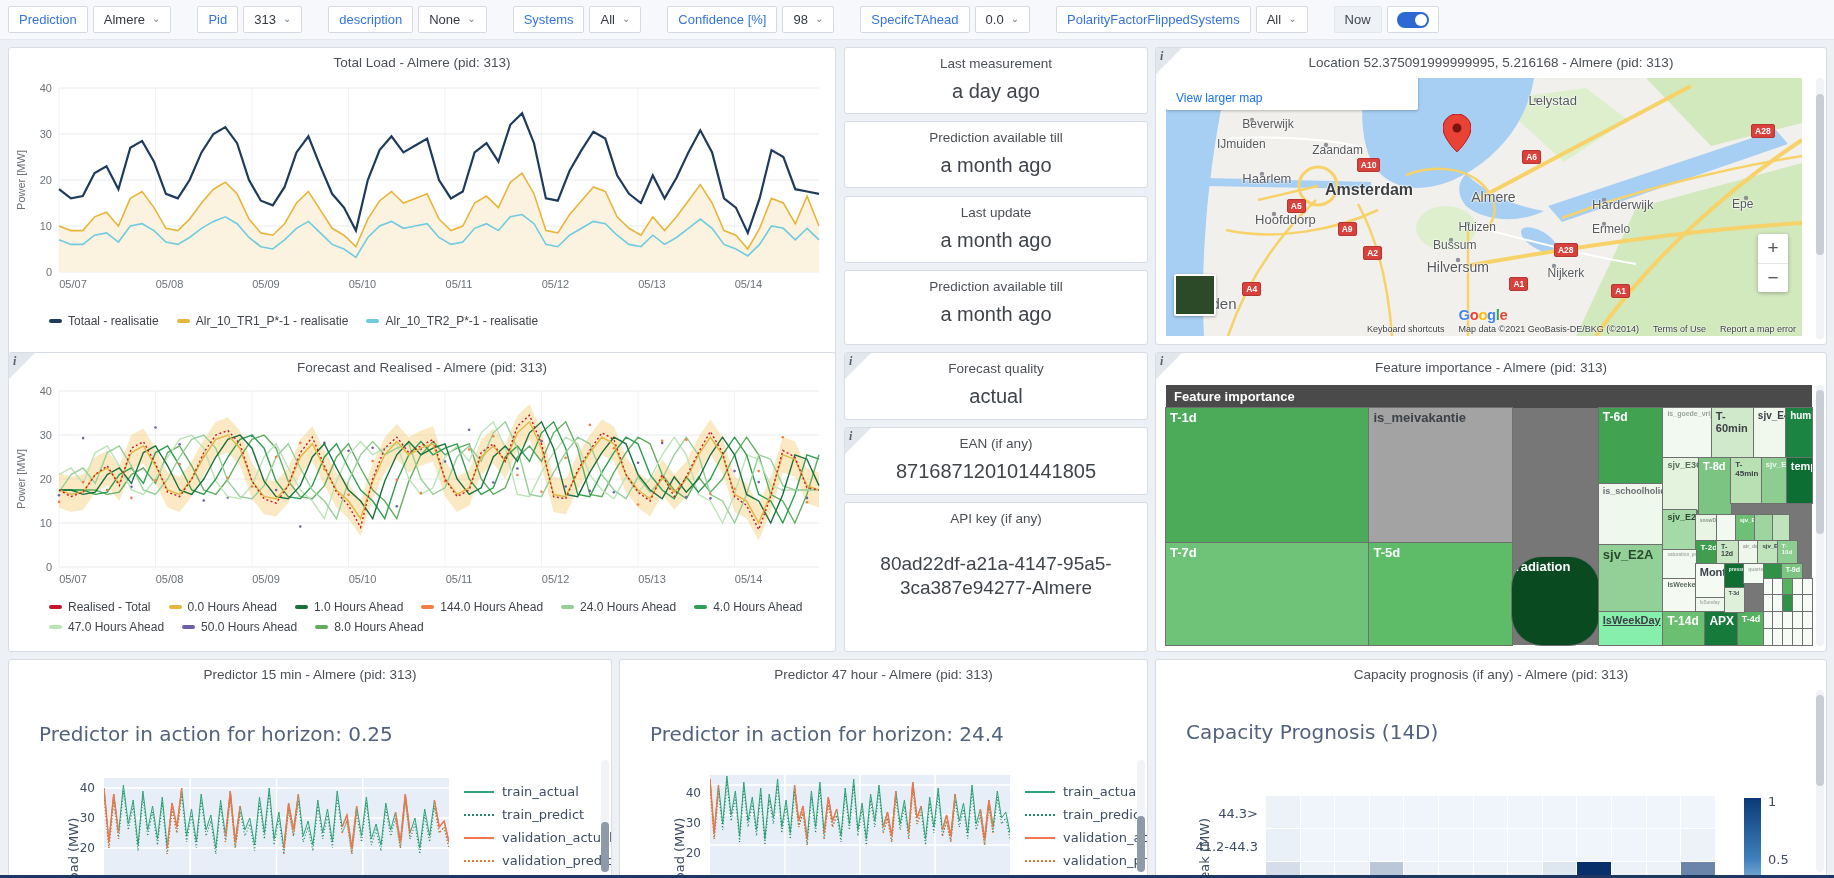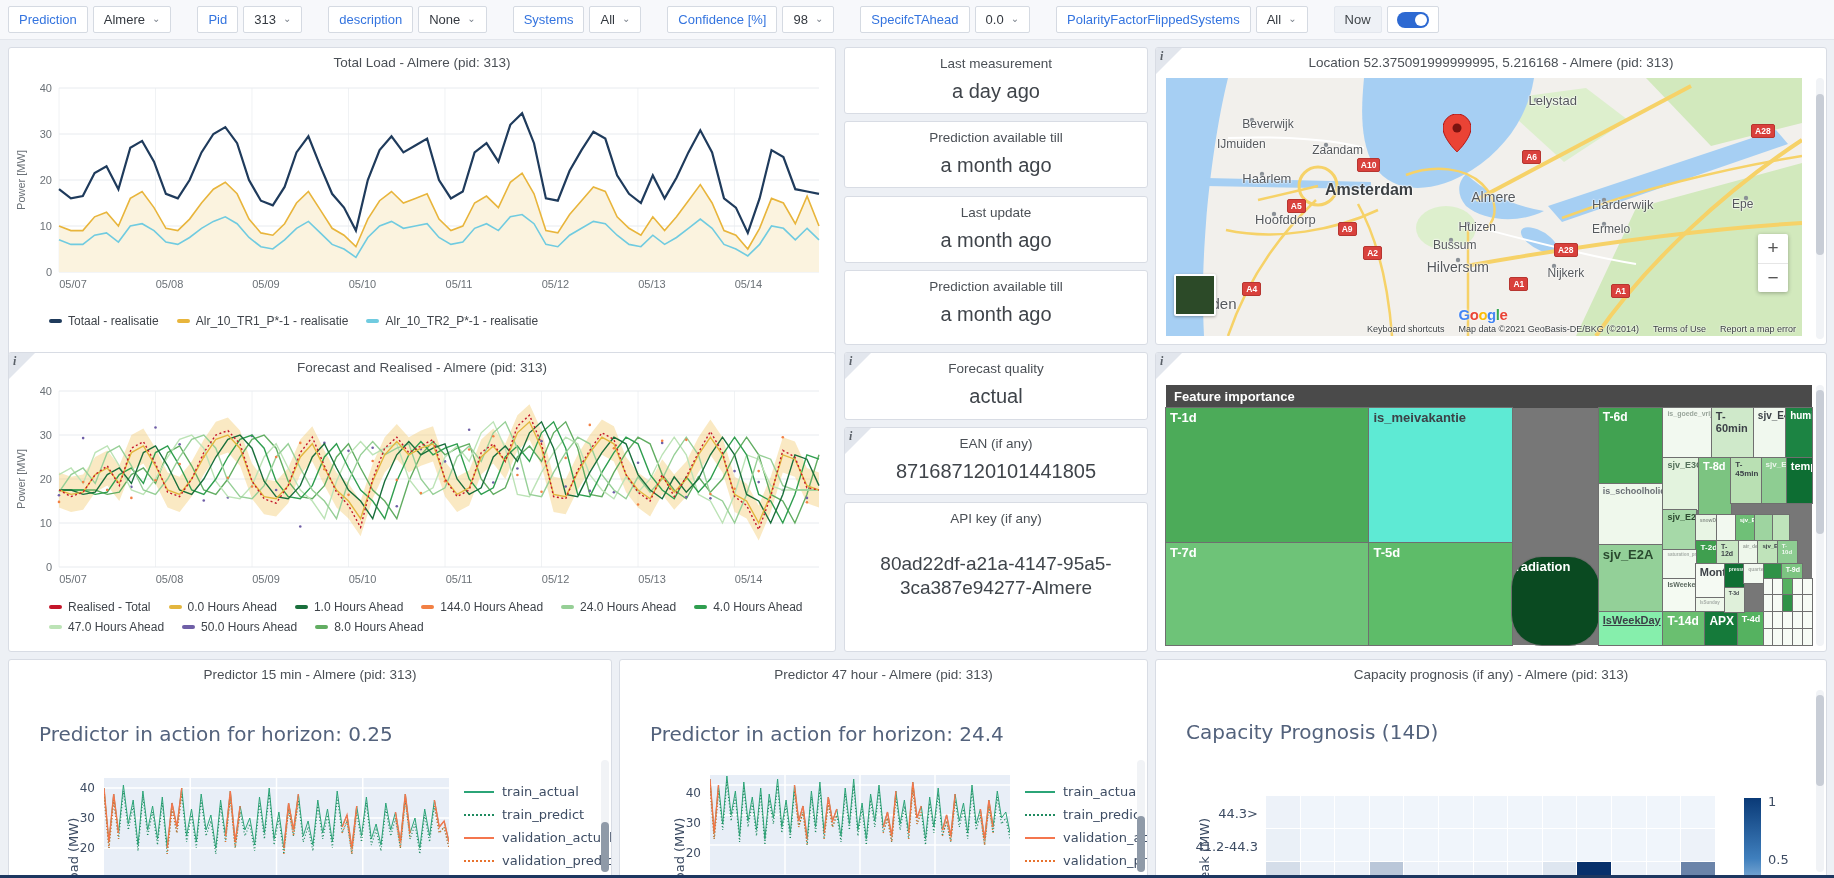--- a/index.html
+++ b/index.html
@@ -280,20 +280,23 @@
         <div class="map-badge" style="left: 56%; top: 28%;">A6</div>
         <div class="map-badge" style="left: 61%; top: 64%;">A28</div>
         <div class="map-badge" style="left: 54%; top: 77%;">A1</div>
         <div class="map-badge" style="left: 92%; top: 18%;">A28</div>
         <div class="map-badge" style="left: 70%; top: 80%;">A1</div>
       </div>
     <svg class="pin" style="left:43.5%;top:14%;" width="28" height="40" viewBox="-14 0 28 40">
       <path d="M0 0 C-7.7 0 -14 6.3 -14 14 C-14 24.5 0 38 0 38 C0 38 14 24.5 14 14 C14 6.3 7.7 0 0 0 Z" fill="#ea4335" stroke="#b31412" stroke-width="1"></path>
       <circle cx="0" cy="14" r="4.5" fill="#7b1310"></circle>
     </svg>
+    <div class="vlm">
+      <a href="#">View larger map</a>
+    </div>
     <div class="sat"></div>
     <div class="zoomctl">
       <div class="zin">+</div>
       <div>−</div>
     </div>
     <div class="glogo">
       <span style="color:#4285F4">G</span><span style="color:#EA4335">o</span><span style="color:#FBBC05">o</span><span style="color:#4285F4">g</span><span style="color:#34A853">l</span><span style="color:#EA4335">e</span>
     </div>
     <div class="map-attr">
       <span>Keyboard shortcuts</span>
@@ -469,26 +472,27 @@
 </section>
 <section class="panel" style="left:844px;top:502px;width:304px;height:150px;">
   <div class="stat-label">API key (if any)</div>
   <div class="stat-value small2">80ad22df-a21a-4147-95a5-3ca387e94277-Almere</div>
 </section>
 
 <section class="panel" style="left:1155px;top:352px;width:672px;height:300px;">
   <div class="icorner">
       <span>i</span>
     </div>
+  <div class="ptitle">Feature importance - Almere (pid: 313)</div>
   <div class="tm-wrap">
     <div class="tm-head">Feature importance</div>
     <div class="tm-body" id="tmbody">
         <div class="tm-cell" style="left: 0%; top: 0%; width: 31.5%; height: 57%; background: rgb(76, 171, 89); color: rgb(255, 255, 255); font-size: 13px;">T-1d</div>
         <div class="tm-cell" style="left: 0%; top: 57%; width: 31.5%; height: 43%; background: rgb(110, 195, 120); color: rgb(255, 255, 255); font-size: 13px;">T-7d</div>
-        <div class="tm-cell" style="left: 31.5%; top: 0%; width: 22%; height: 57%; background: #5eead4; color: rgb(60, 65, 71); font-size: 13px;">is_meivakantie</div>
+        <div class="tm-cell" style="left: 31.5%; top: 0%; width: 22%; height: 57%; background: #a3a3a3; color: rgb(60, 65, 71); font-size: 13px;">is_meivakantie</div>
         <div class="tm-cell" style="left: 31.5%; top: 57%; width: 22%; height: 43%; background: rgb(94, 188, 105); color: rgb(255, 255, 255); font-size: 13px;">T-5d</div>
         <div class="tm-cell" style="left: 53.5%; top: 63%; width: 13.5%; height: 37%; background: rgb(10, 74, 33); color: rgb(255, 255, 255); font-size: 13px; border-radius: 30px;">radiation</div>
         <div class="tm-cell" style="left: 67%; top: 0%; width: 10%; height: 32%; background: rgb(65, 162, 81); color: rgb(255, 255, 255); font-size: 12px;">T-6d</div>
         <div class="tm-cell" style="left: 67%; top: 32%; width: 10%; height: 26%; background: rgb(239, 248, 236); color: rgb(107, 112, 118); font-size: 9px;">is_schoolholiday</div>
         <div class="tm-cell" style="left: 67%; top: 58%; width: 10%; height: 28%; background: rgb(147, 208, 152); color: rgb(42, 74, 47); font-size: 13px;">sjv_E2A</div>
         <div class="tm-cell" style="left: 67%; top: 86%; width: 10%; height: 14%; background: #86efac; color: rgb(60, 65, 71); font-size: 11px; text-decoration: underline;">IsWeekDay</div>
         <div class="tm-cell" style="left: 77%; top: 0%; width: 7.5%; height: 21%; background: rgb(242, 249, 240); color: rgb(154, 166, 156); font-size: 7px;">is_goede_vrijdag</div>
         <div class="tm-cell" style="left: 84.5%; top: 0%; width: 6.5%; height: 21%; background: rgb(207, 233, 202); color: rgb(60, 65, 71); font-size: 11px;">T-60min</div>
         <div class="tm-cell" style="left: 91%; top: 0%; width: 5%; height: 21%; background: rgb(240, 248, 238); color: rgb(60, 65, 71); font-size: 10px;">sjv_E4A</div>
         <div class="tm-cell" style="left: 96%; top: 0%; width: 4%; height: 21%; background: rgb(28, 132, 67); color: rgb(255, 255, 255); font-size: 10px;">humidity</div>

